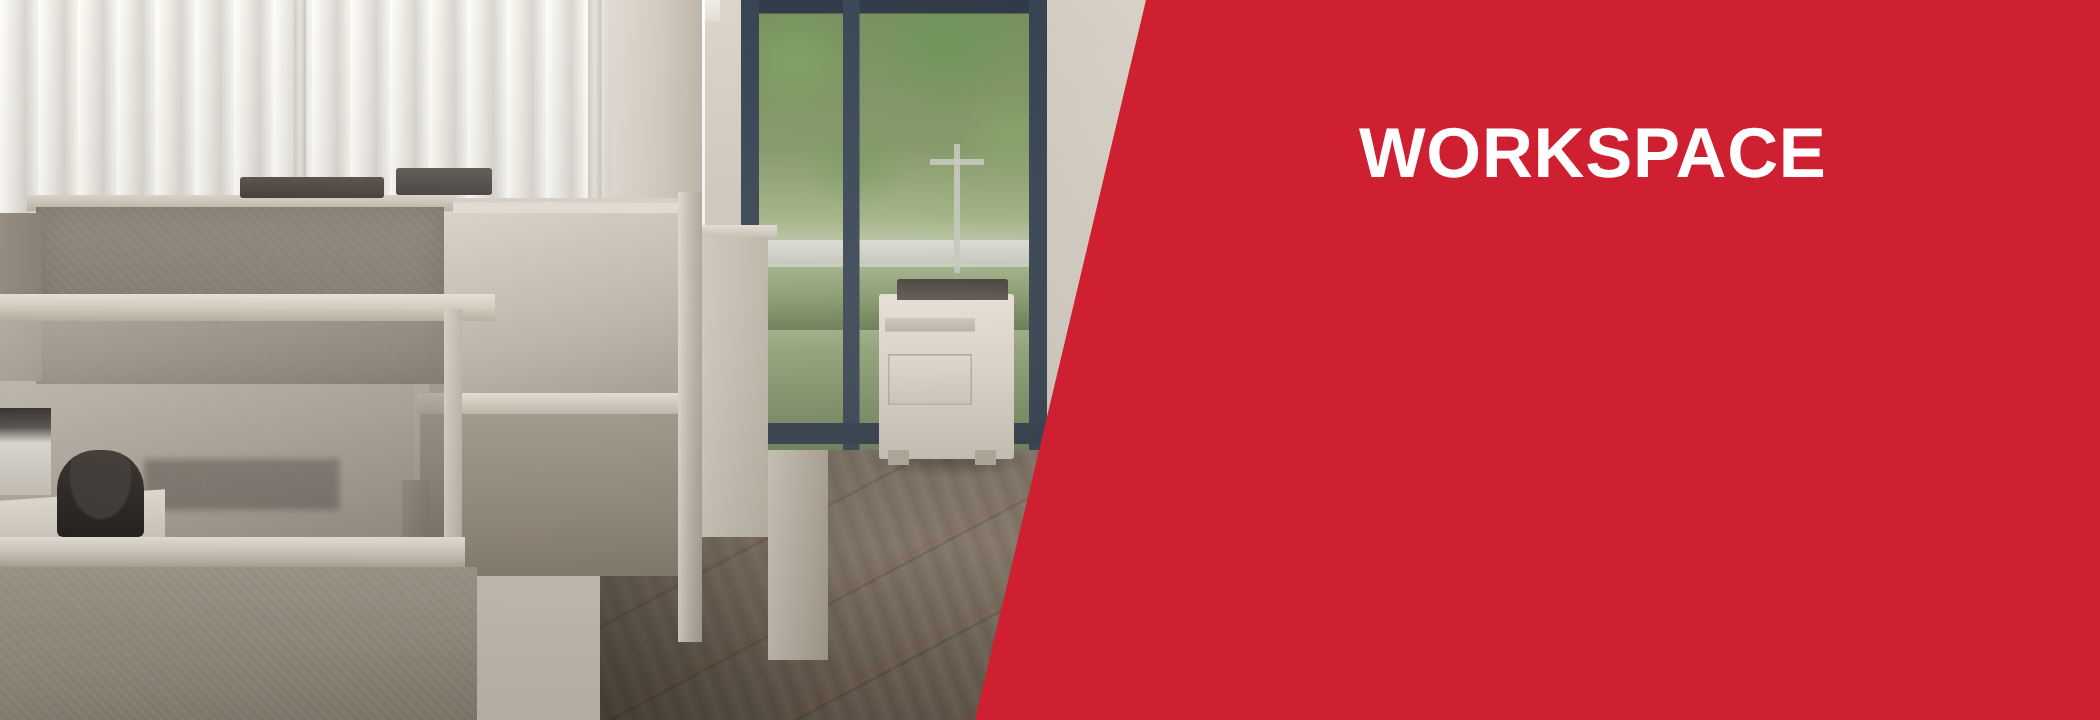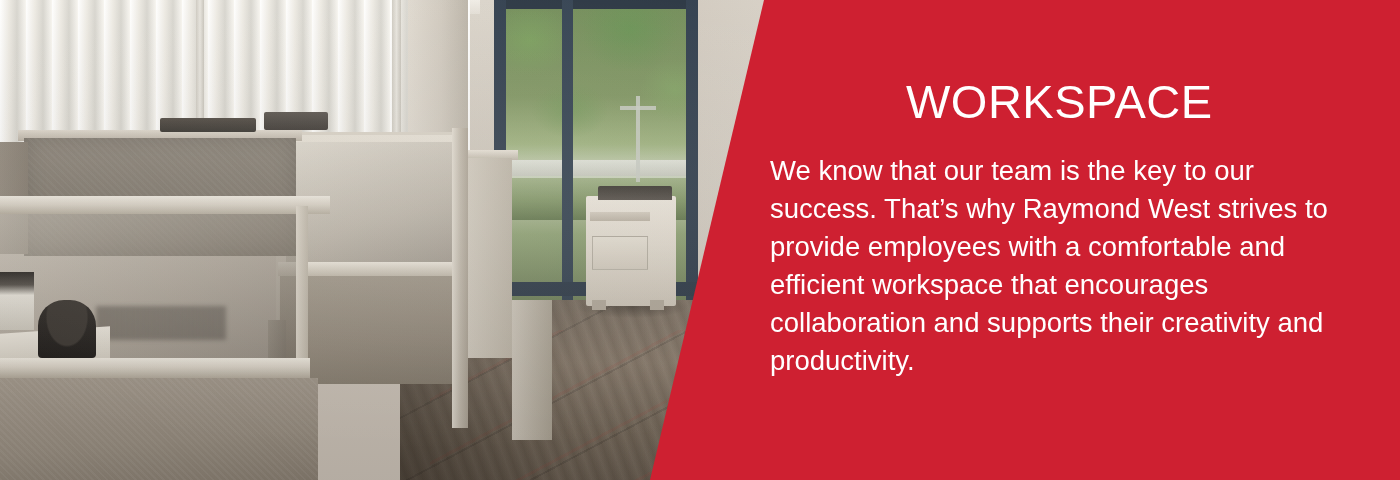--- a/index.html
+++ b/index.html
@@ -282,21 +282,21 @@
 
   .content {
     position:absolute;
     left:770px; top:0;
     width:580px; height:480px;
   }
   .heading {
     position:absolute;
     left:136px; top:78px;
     font-size:47px;
-    font-weight:normal;
+    font-weight:bold;
     letter-spacing:0.5px;
     color:#ffffff;
     line-height:1;
     white-space:nowrap;
   }
   .body-copy {
     position:absolute;
     left:0; top:152px;
     width:562px;
     font-size:27.5px;
@@ -375,16 +375,15 @@
     <div class="ph fg-fabric"></div>
     <div class="ph fg-fabric-tex"></div>
 
     <div class="photo-grade"></div>
   </div>
 
   <div class="red-panel"></div>
 
   <div class="content">
     <div class="heading">WORKSPACE</div>
-    <div class="body-copy">We know that our team is the key to our success. That’s why Raymond West strives to provide employees with a comfortable and efficient workspace that encourages collaboration and supports their creativity and productivity.</div>
   </div>
 
 </div>
 
 </body></html>

